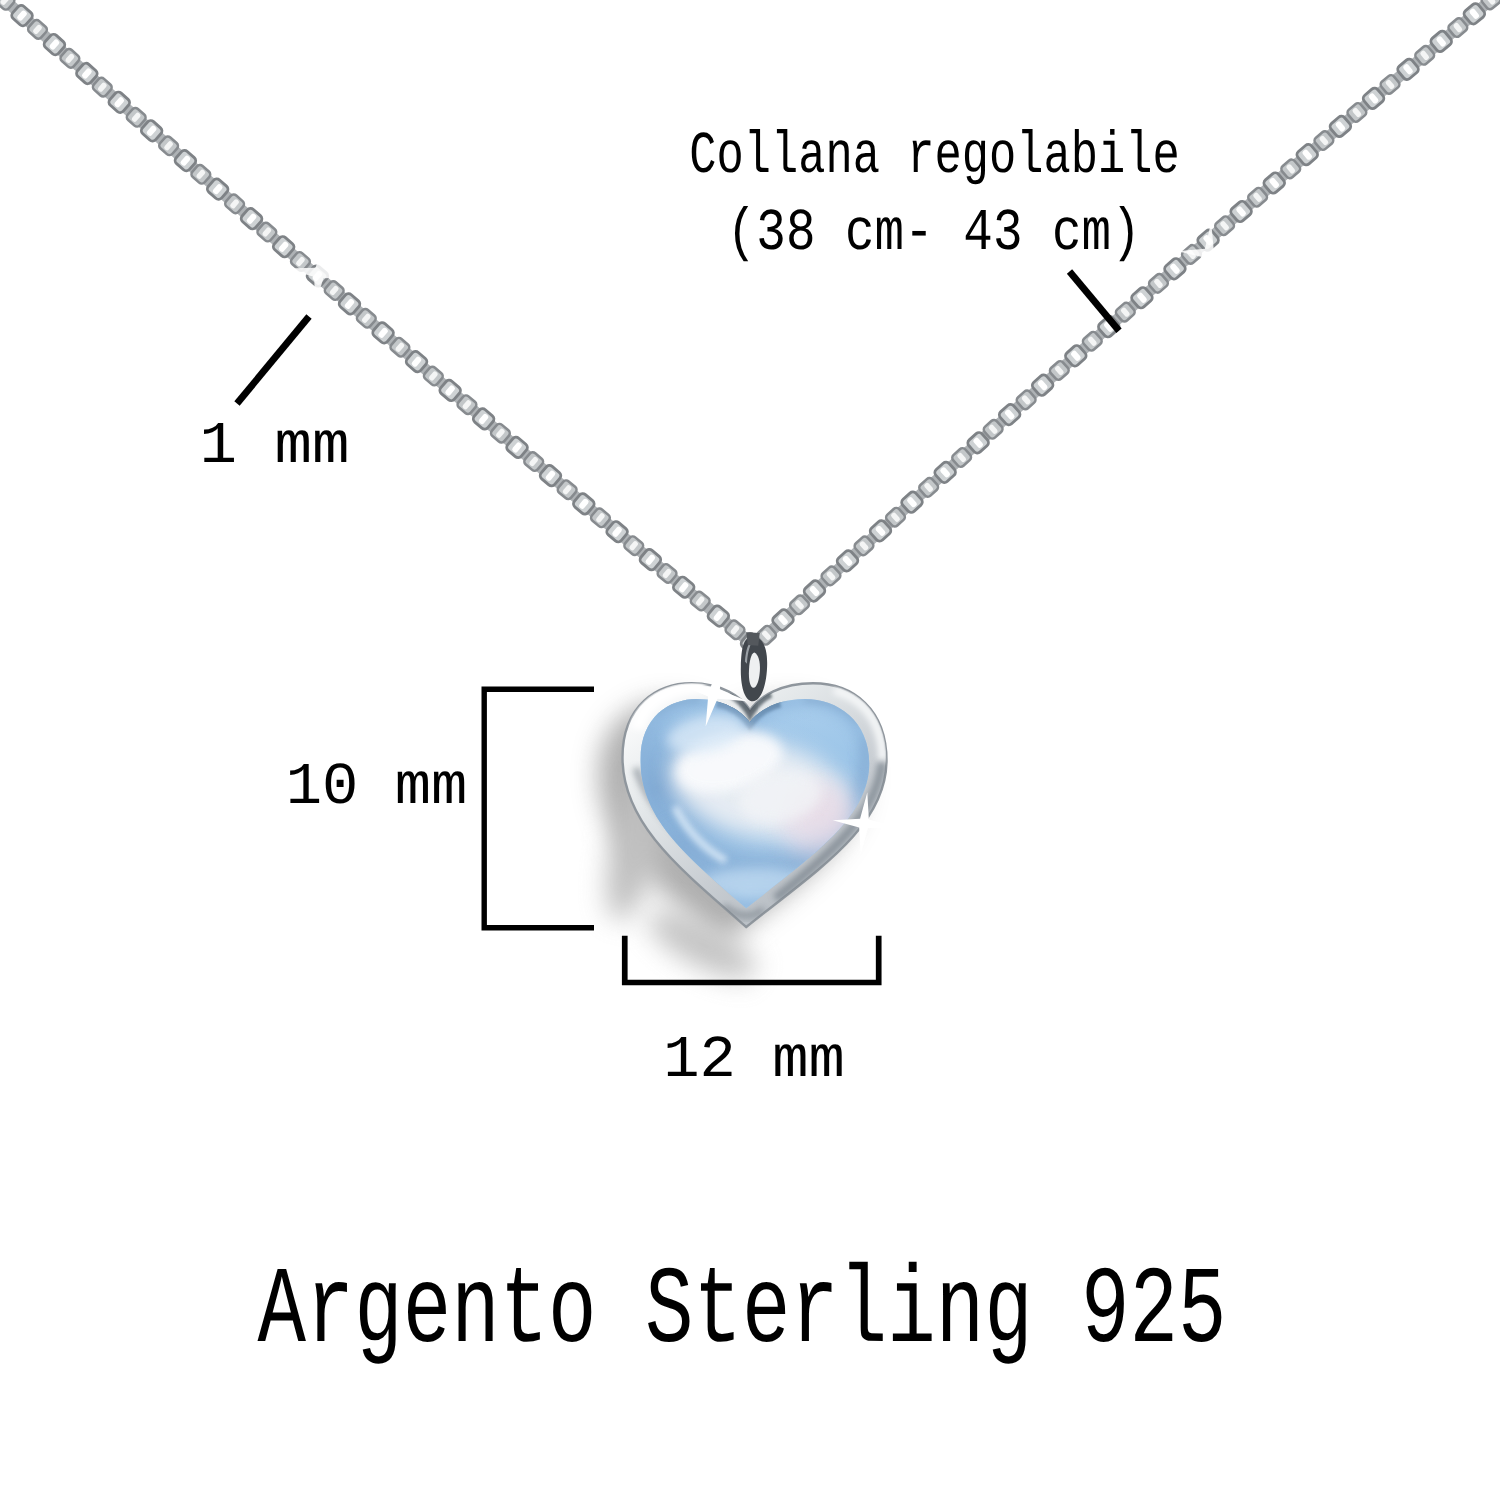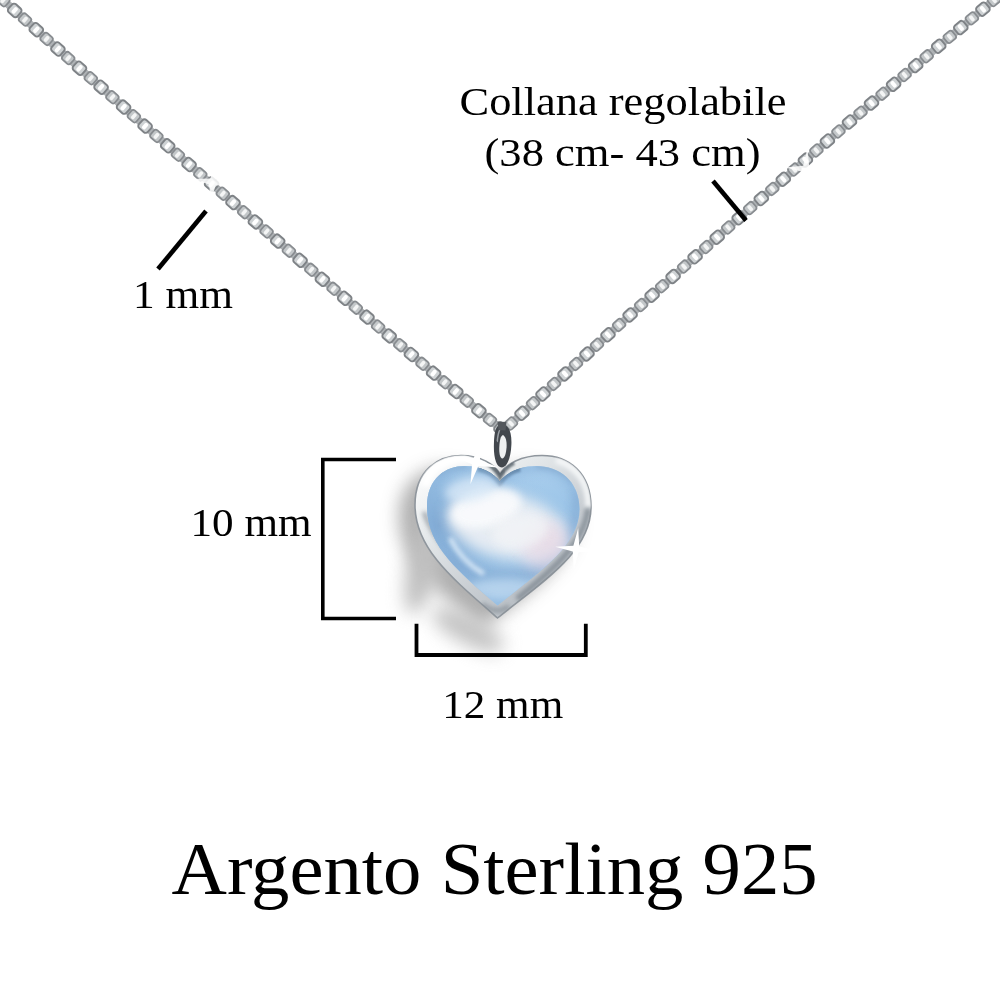--- a/index.html
+++ b/index.html
@@ -1,17 +1,17 @@
 <!DOCTYPE html>
 <html><head>
 <meta charset="utf-8">
 <style>
   html,body { margin:0; padding:0; background:#ffffff; }
   .wrap { position:relative; width:1000px; height:1000px; overflow:hidden;
-          font-family:Liberation Serif, serif; }
+          font-family:Liberation Mono, monospace; }
   svg { position:absolute; left:0; top:0; }
 </style>
 </head>
 <body>
 <div class="wrap">
 <svg width="1000" height="1000" viewBox="0 0 1000 1000">
 <defs>
   <linearGradient id="frameG" x1="0.1" y1="0" x2="0.9" y2="1">
     <stop offset="0" stop-color="#ffffff"></stop>
     <stop offset="0.3" stop-color="#e4e8ea"></stop>

